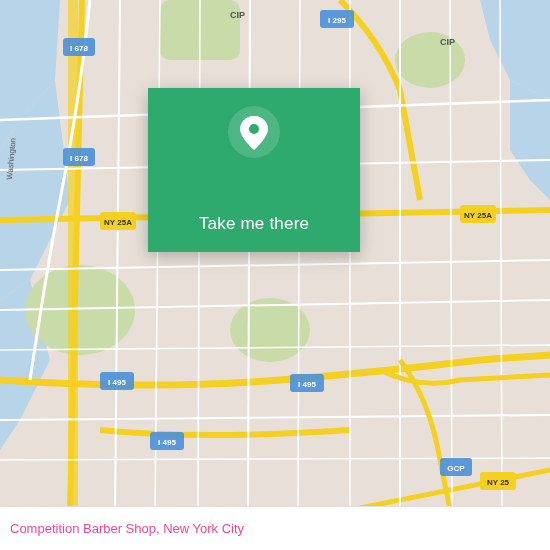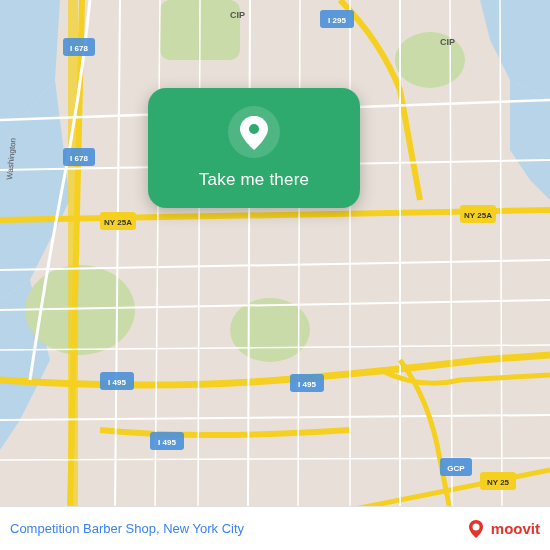--- a/index.html
+++ b/index.html
@@ -27,26 +27,27 @@
       width: 100%; height: 100%;
     }
 
     
     #location-card {
       position: absolute;
       top: 88px;
       left: 148px;
       width: 212px;
       background: #2eaa6e;
-      border-radius: 18px;
+      border-radius: 0;
       padding: 18px 20px 14px 20px;
       display: flex;
       flex-direction: column;
       align-items: center;
       box-shadow: 0 4px 16px rgba(0,0,0,0.25);
+      gap: 44px;
     }
 
     #location-pin-icon {
       width: 52px;
       height: 52px;
       margin-bottom: 8px;
     }
 
     #take-me-there-btn {
       background: transparent;
@@ -69,21 +70,21 @@
       background: white;
       display: flex;
       align-items: center;
       justify-content: space-between;
       padding: 0 10px;
       border-top: 1px solid #e0e0e0;
     }
 
     #location-info {
       font-size: 13px;
-      color: #3b82f6;
+      color: #ec4899;
       font-weight: 400;
     }
 
     #moovit-logo {
       display: flex;
       align-items: center;
       gap: 4px;
     }
 
     #moovit-text {
@@ -207,22 +208,14 @@
       <circle cx="26" cy="23" r="5" fill="#2eaa6e"></circle>
     </svg>
 
     <button id="take-me-there-btn">Take me there</button>
   </div>
 
 
   <div id="bottom-bar">
     <span id="location-info">Competition Barber Shop, New York City</span>
 
-    <div id="moovit-logo">
-
-      <svg id="moovit-pin" viewBox="0 0 22 22" xmlns="http://www.w3.org/2000/svg">
-        <path d="M11 2 C7,2 4,5 4,9 C4,14 11,20 11,20 C11,20 18,14 18,9 C18,5 15,2 11,2 Z" fill="#e63329"></path>
-        <circle cx="11" cy="9" r="3.5" fill="white"></circle>
-      </svg>
-      <span id="moovit-text">moovit</span>
-    </div>
   </div>
 </div>
 
 </body></html>

